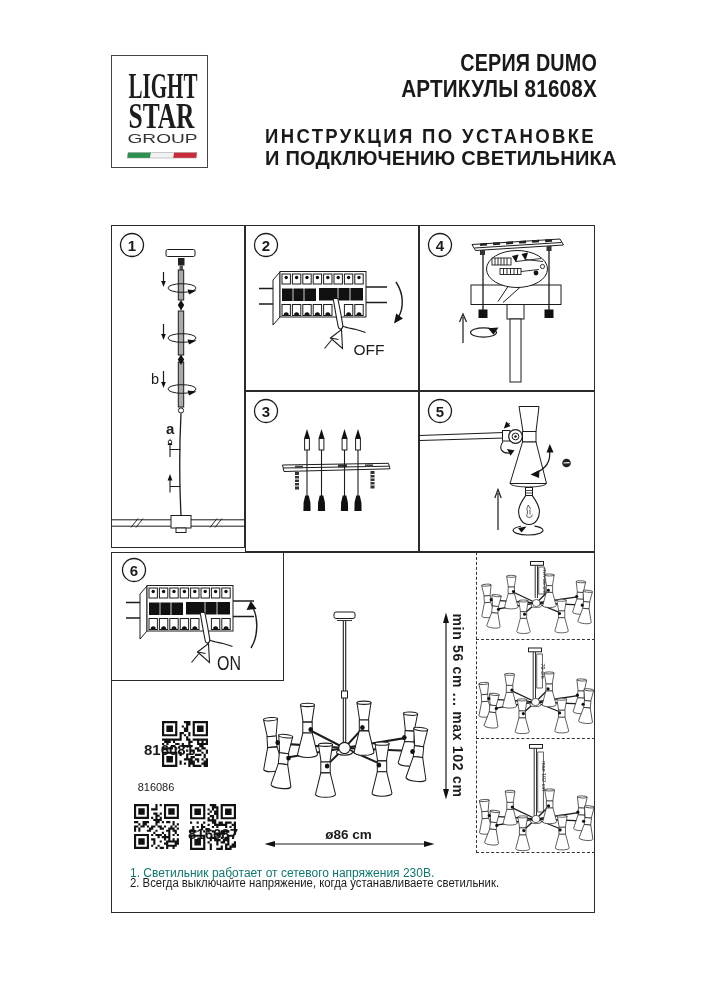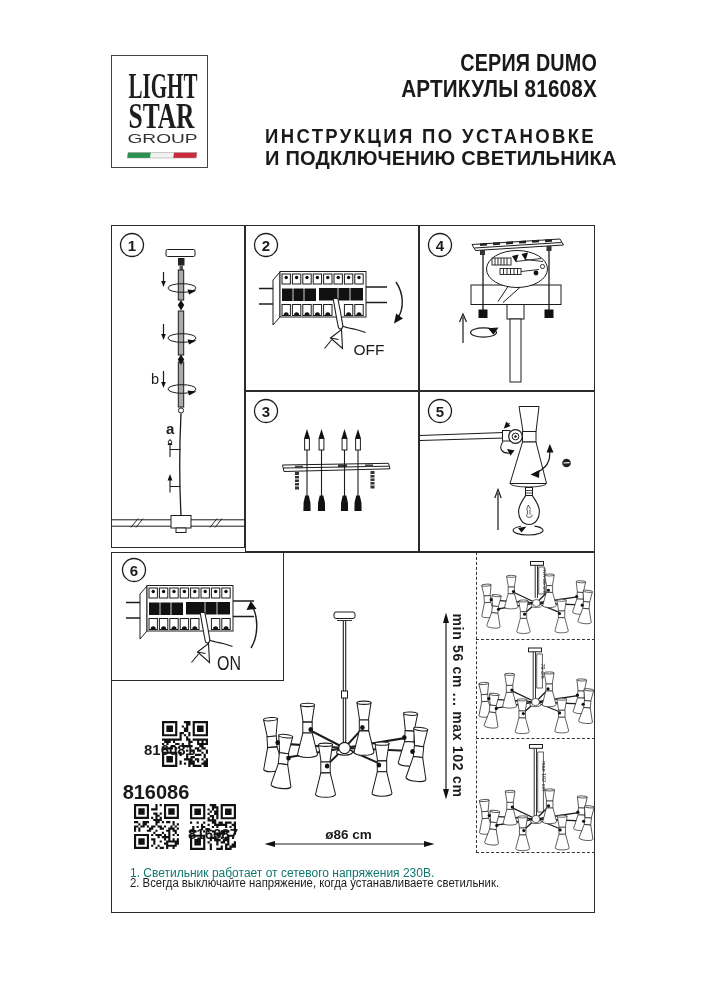--- a/index.html
+++ b/index.html
@@ -37,21 +37,21 @@
   <div class="box" style="left:419px;top:225px;width:176px;height:166px;"></div>
   <div class="box" style="left:419px;top:391px;width:176px;height:161px;"></div>
   <div class="box" style="left:111px;top:552px;width:484px;height:361px;"></div>
   <div class="box" style="left:111px;top:552px;width:173px;height:129px;"></div>
 
   <div class="abs" style="left:476px;top:552px;width:119px;height:301px;border-left:1.5px dashed #333;border-bottom:1.5px dashed #333;box-sizing:border-box;"></div>
   <div class="abs" style="left:476px;top:639px;width:119px;height:0;border-top:1.5px dashed #333;"></div>
   <div class="abs" style="left:476px;top:738px;width:119px;height:0;border-top:1.5px dashed #333;"></div>
 
   <div class="t" style="left:144px;top:701px;width:80px;text-align:left;font-size:15px;font-weight:bold;margin-top:40px;">816081</div>
-  <div class="t" style="left:116px;top:781px;width:80px;text-align:center;font-size:20px;font-weight:bold;">816086</div>
+  <div class="t" style="left:116px;top:781px;width:80px;text-align:center;font-size:11px;font-weight:normal;">816086</div>
   <div class="t" style="left:173px;top:781px;width:80px;text-align:center;font-size:15px;font-weight:bold;margin-top:44px;">816087</div>
 
   <div class="t" style="left:130px;top:866px;font-size:12px;color:#0f766e;">1. Светильник работает от сетевого напряжения 230В.</div>
   <div class="t" style="left:130px;top:876px;font-size:12px;color:#1d1d1d;transform:scaleX(0.945);transform-origin:0 50%;">2. Всегда выключайте напряжение, когда устанавливаете светильник.</div>
 
   <svg id="art" class="abs" style="left:0;top:0;" width="707" height="1000" viewBox="0 0 707 1000" fill="none" stroke="#1c1c1c" stroke-width="1">
   <defs>
     <g id="sh">
       <path d="M-7,-21 L7,-21 L4.4,-5.2 L-4.4,-5.2 Z" fill="#fff"></path>
       <path d="M-4.7,-5.2 h9.4 v10 h-9.4 Z" fill="#fff"></path>

